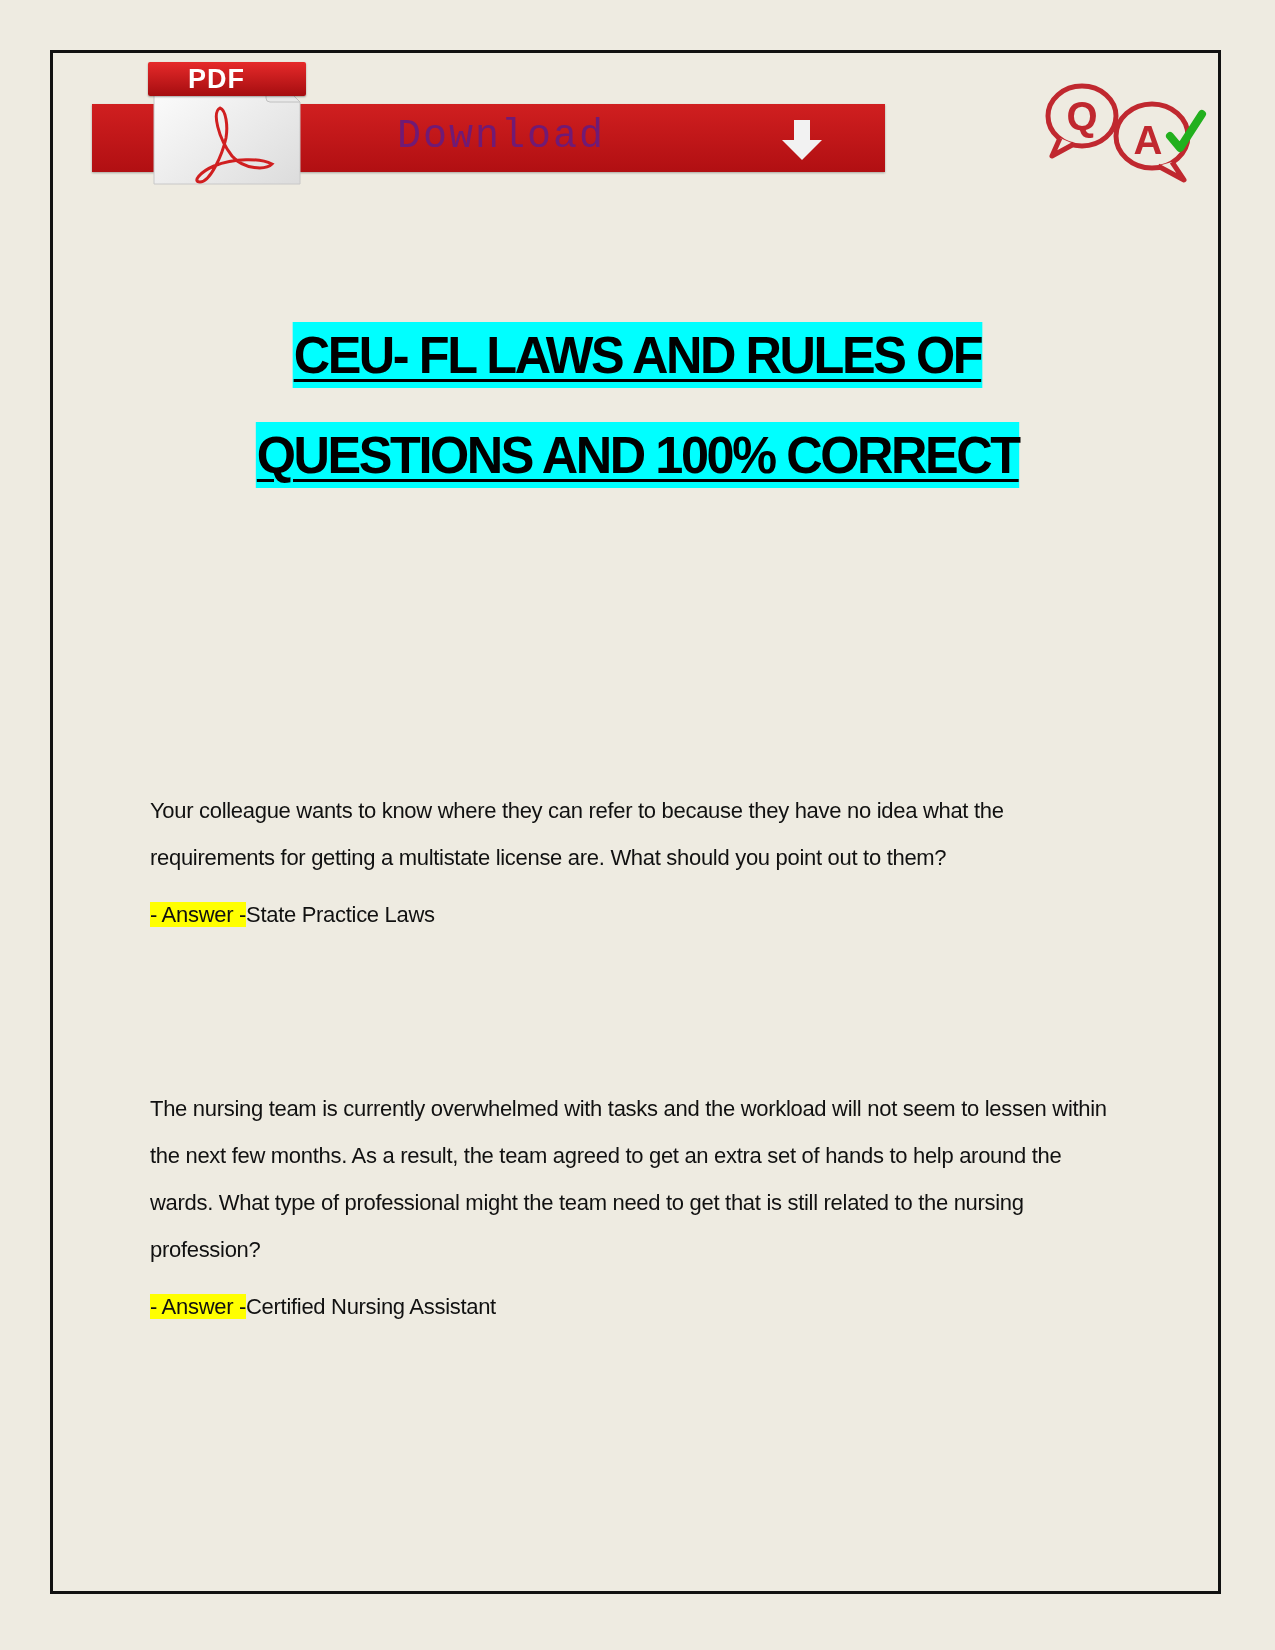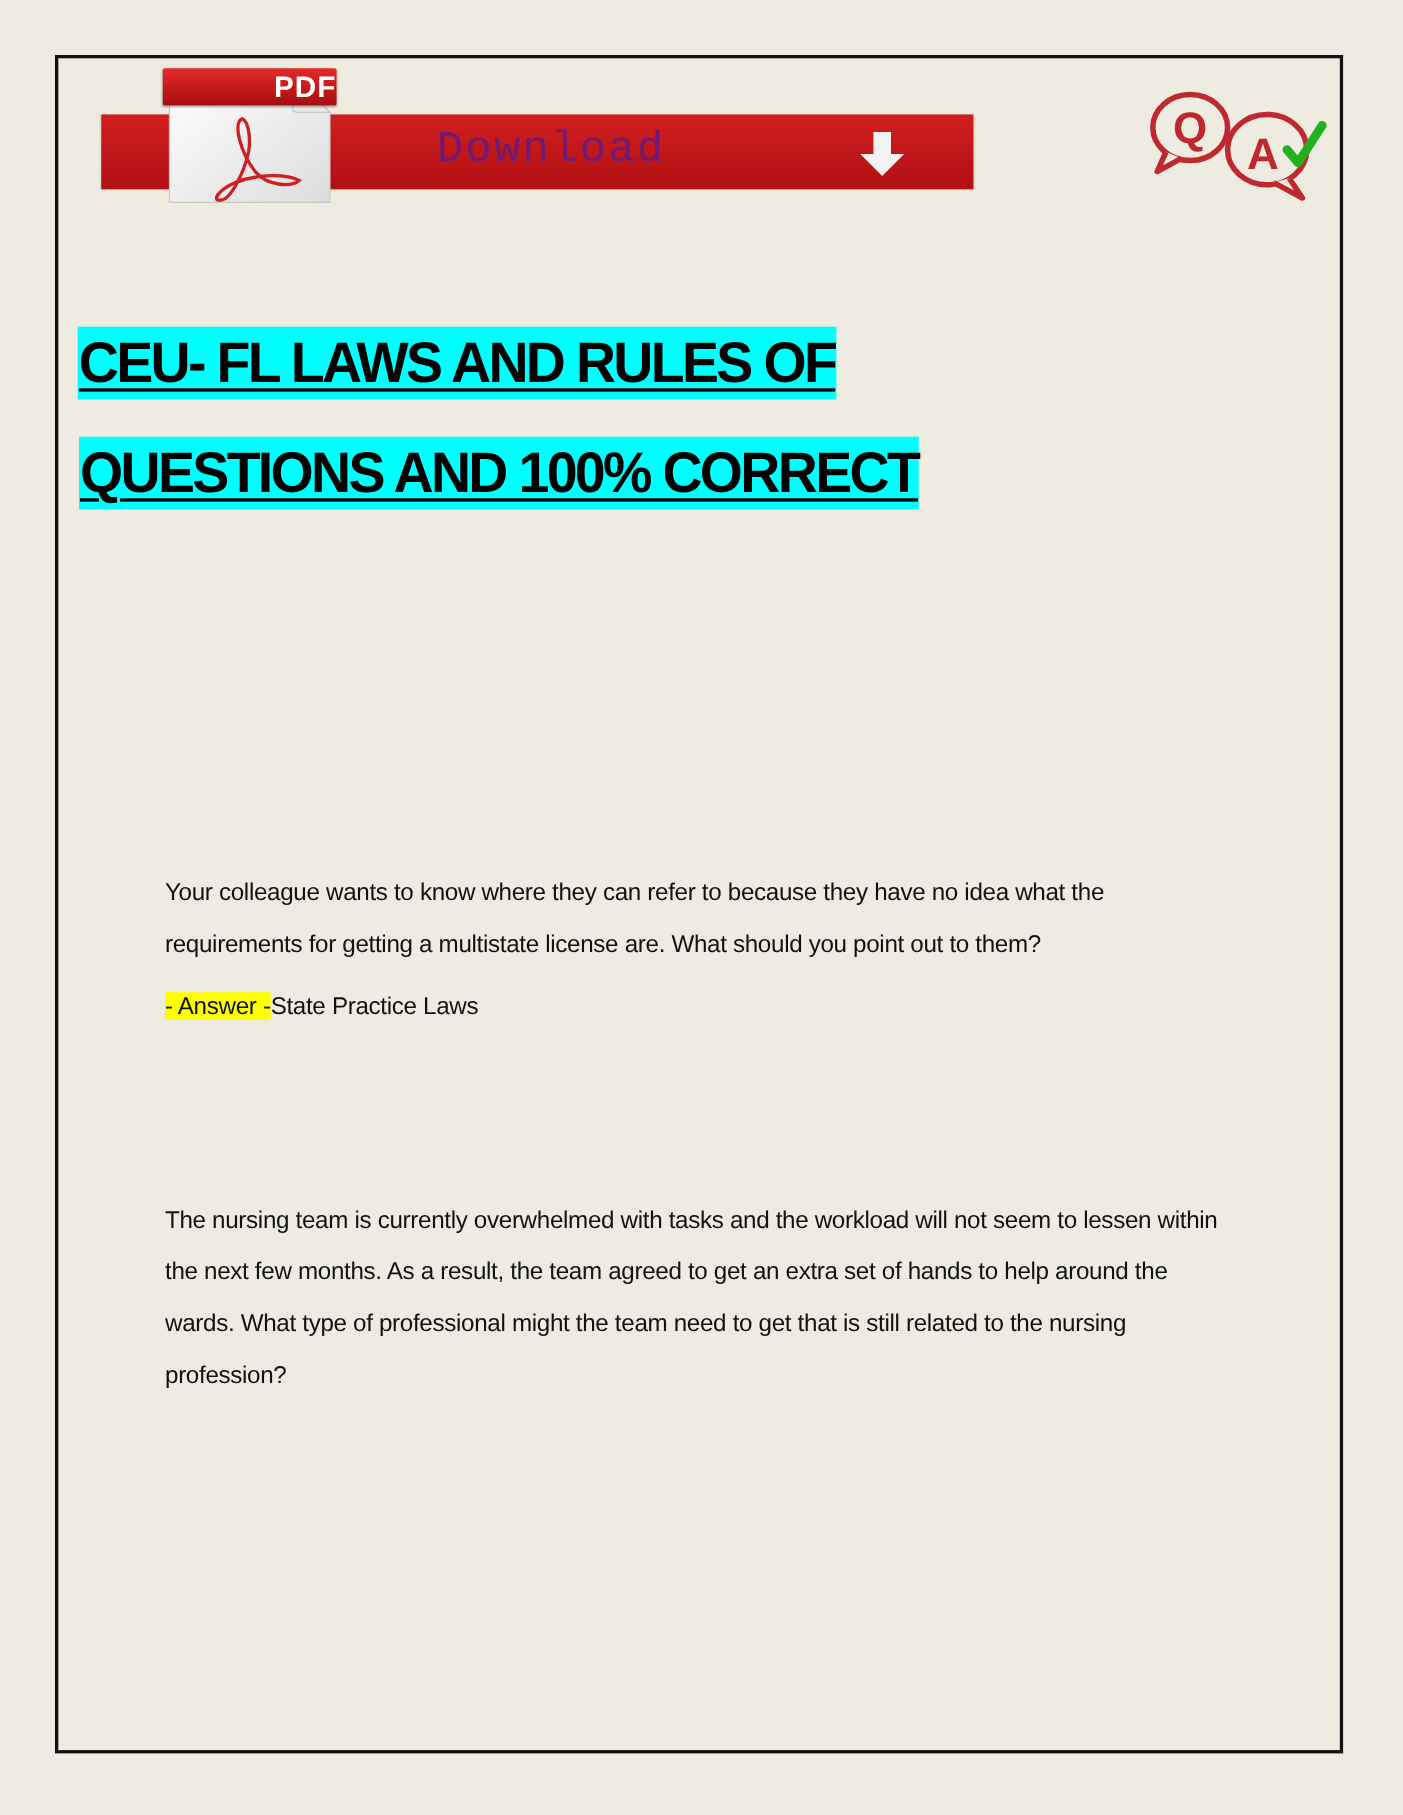--- a/index.html
+++ b/index.html
@@ -56,21 +56,20 @@
       top: 60px;
       width: 44px;
       height: 44px;
     }
     .pdf-doc {
       position: absolute;
       left: 56px;
       top: 2px;
       width: 156px;
       height: 125px;
-      text-align: right;
     }
     .pdf-tab {
       position: absolute;
       left: 0;
       top: 2px;
       width: 158px;
       height: 34px;
       background: linear-gradient(#e62a2a, #a50d10);
       color: #fff;
       font-weight: bold;
@@ -87,22 +86,23 @@
       position: absolute;
       left: 1040px;
       top: 78px;
       width: 170px;
       height: 110px;
     }
     
     .title-block {
       position: absolute;
       left: 60px;
-      top: 297px;
+      top: 322px;
       width: 1155px;
+      text-align: center;
     }
     .title-line {
       display: block;
       height: 100px;
     }
     .title-line span {
       display: inline-block;
       background: #00ffff;
       font-family: "Liberation Sans", sans-serif;
       font-weight: bold;
@@ -187,13 +187,16 @@
 
 <div class="qa-section" style="top:787px;">
   <p class="question-text">Your colleague wants to know where they can refer to because they have no idea what the requirements for getting a multistate license are. What should you point out to them?</p>
   <div class="answer-line">
     <span class="answer-label">- Answer -</span><span>State Practice Laws</span>
   </div>
 </div>
 
 <div class="qa-section" style="top:1085px;">
   <p class="question-text">The nursing team is currently overwhelmed with tasks and the workload will not seem to lessen within the next few months. As a result, the team agreed to get an extra set of hands to help around the wards. What type of professional might the team need to get that is still related to the nursing profession?</p>
+  <div class="answer-line">
+    <span class="answer-label">- Answer -</span><span>Certified Nursing Assistant</span>
+  </div>
 </div>
 
 </body></html>

